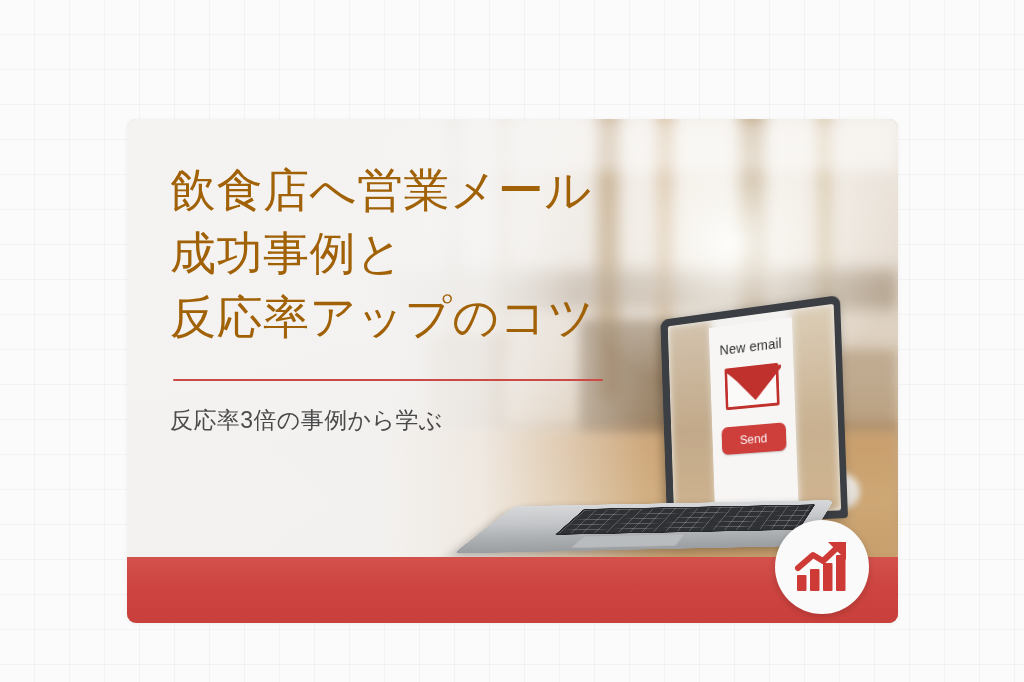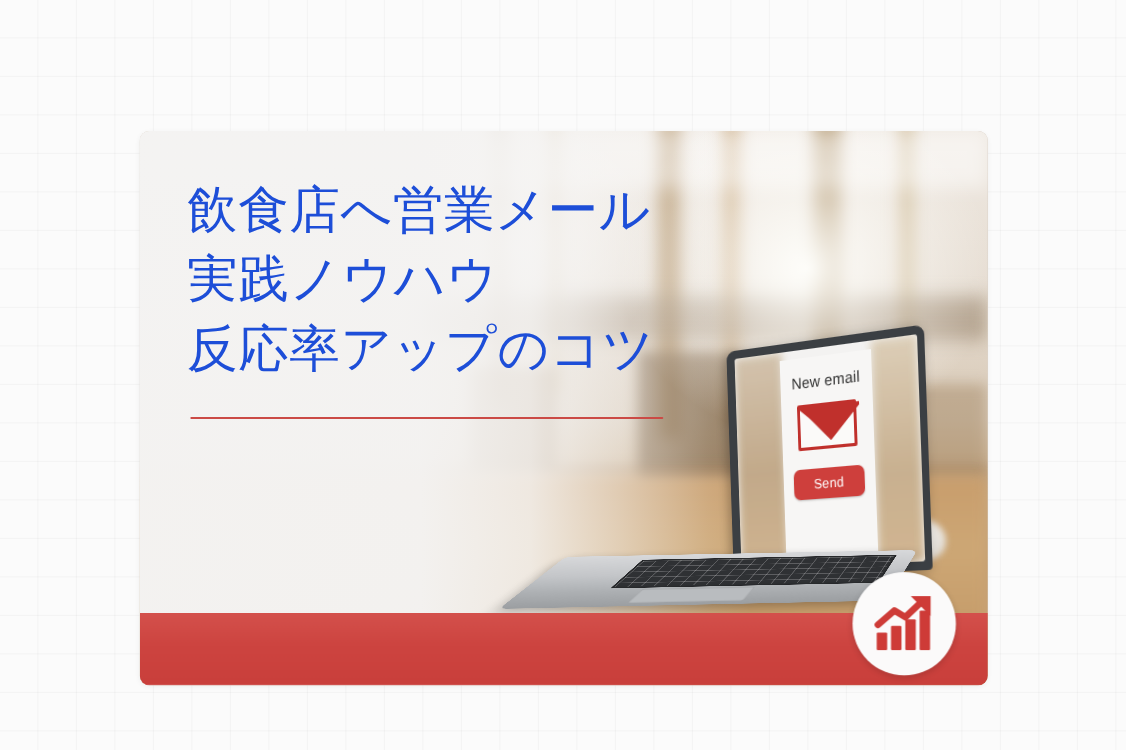--- a/index.html
+++ b/index.html
@@ -110,21 +110,21 @@
   
   .text-col {
     position:absolute;
     left:43px; top:40px;
     width:600px;
     z-index:6;
   }
   .title {
     font-size:46px;
     line-height:1.38;
-    color:#1d4ed8;
+    color:#a16207;
     letter-spacing:0.5px;
     font-weight:400;
     white-space:nowrap;
   }
   .divider {
     width:430px; height:2px;
     background:#cb4a45;
     margin:30px 0 22px 3px;
     border-radius:1px;
   }
@@ -334,25 +334,26 @@
         </div>
       </div>
       <div class="deck">
         <div class="keys"></div>
         <div class="trackpad"></div>
       </div>
     </div>
 
     <div class="text-col">
       <div class="title">飲食店へ営業メール</div>
-      <div class="title">実践ノウハウ</div>
+      <div class="title">成功事例と</div>
       <div class="title">反応率アップのコツ</div>
 
       <div class="divider"></div>
 
+      <div class="subtitle">反応率3倍の事例から学ぶ</div>
     </div>
 
     <div class="footer-bar"></div>
 
     <div class="badge">
       <span>
         <svg width="56" height="54" viewBox="0 0 56 54" aria-hidden="true">
           <g fill="#ce3b37">
             <rect x="3" y="35" width="9.5" height="16" rx="1"></rect>
             <rect x="16" y="29" width="9.5" height="22" rx="1"></rect>

